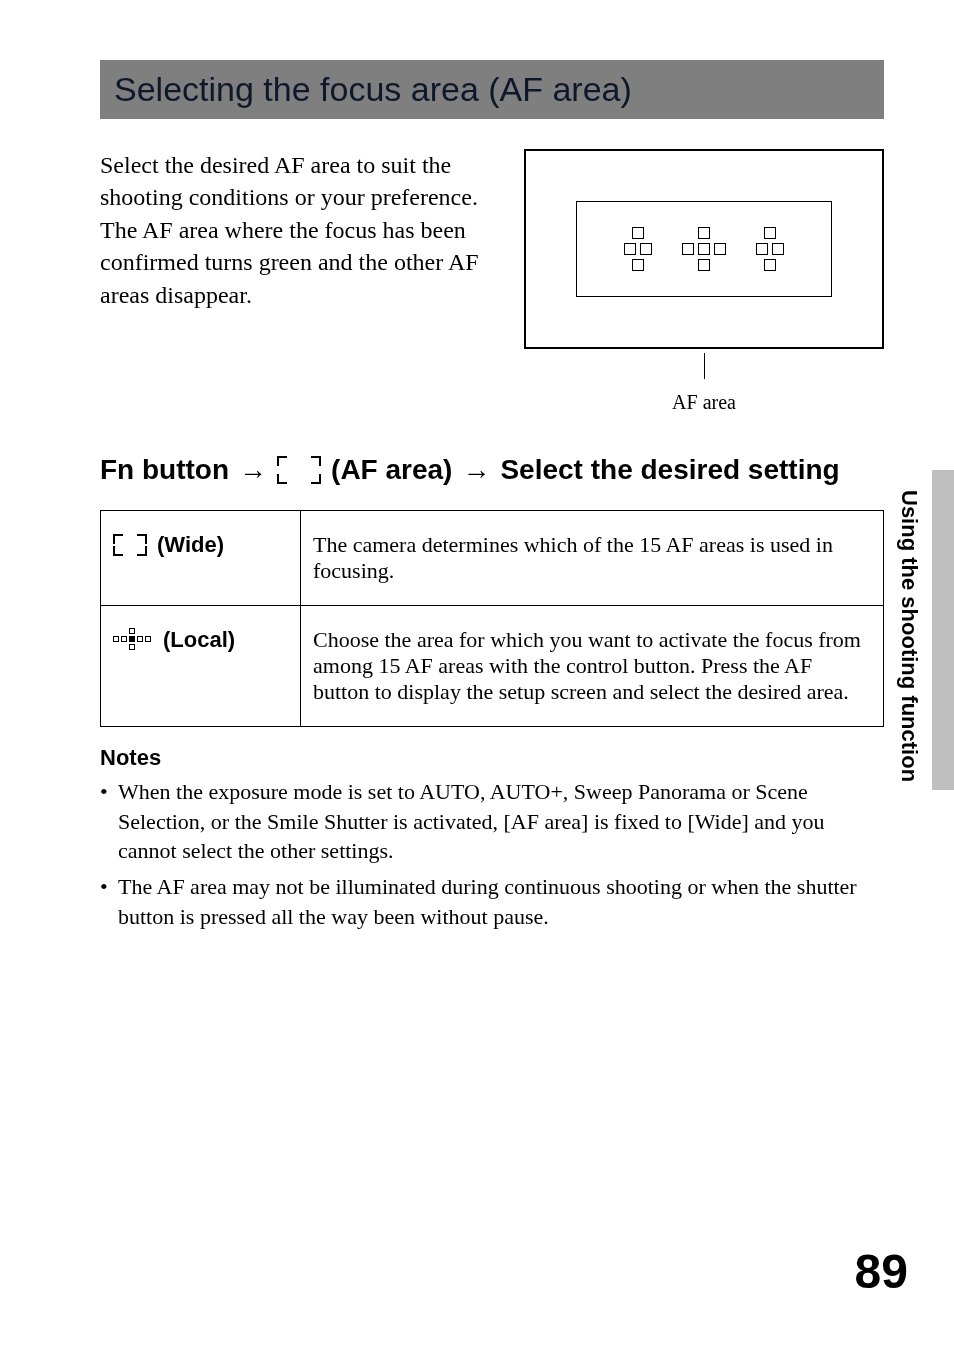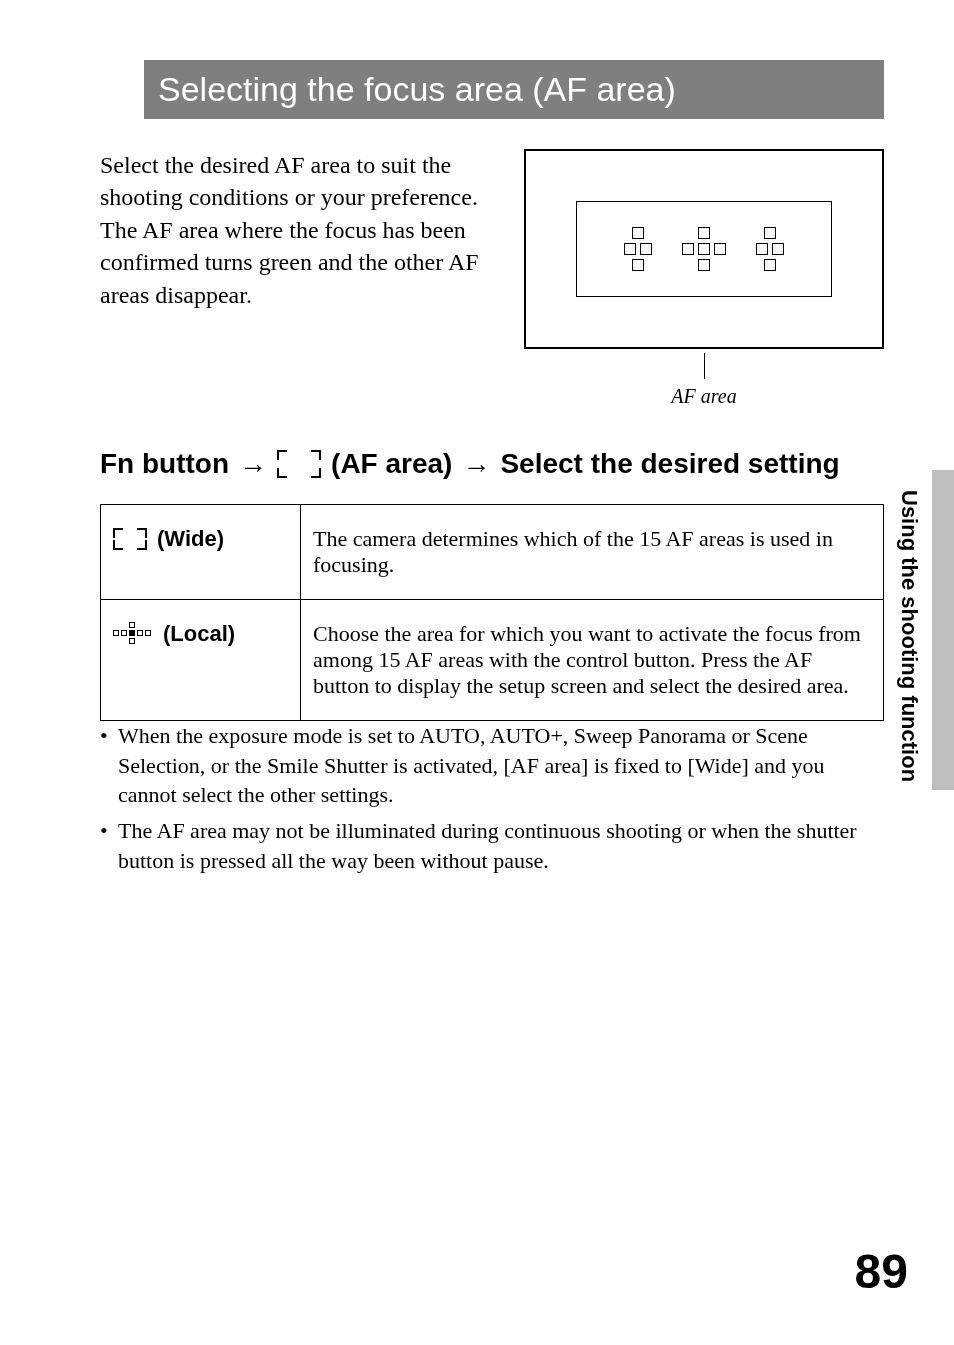--- a/index.html
+++ b/index.html
@@ -1,29 +1,29 @@
 <!DOCTYPE html>
 <html><head>
 <meta charset="utf-8">
 <style>
   * { box-sizing: border-box; margin: 0; padding: 0; }
   html, body { width: 954px; height: 1345px; background: #fff; font-family: "Times New Roman", Times, serif; color: #000; }
   .page { position: relative; width: 954px; height: 1345px; padding: 60px 70px 60px 100px; }
-  .title-bar { background: #7f7f7f; color: #ffffff; font-family: Arial, Helvetica, sans-serif; font-size: 34px; padding: 10px 14px; margin-bottom: 30px; margin-left: 44px; }
+  .title-bar { background: #7f7f7f; color: #0f172a; font-family: Arial, Helvetica, sans-serif; font-size: 34px; padding: 10px 14px; margin-bottom: 30px; }
   .intro-row { display: flex; align-items: flex-start; gap: 20px; margin-bottom: 40px; }
   .intro-text { flex: 1; font-size: 24px; line-height: 1.35; }
   .diagram-wrap { width: 360px; display: flex; flex-direction: column; align-items: center; }
   .diagram-outer { width: 360px; height: 200px; border: 2px solid #000; position: relative; }
   .diagram-inner { position: absolute; left: 50px; top: 50px; right: 50px; bottom: 50px; border: 1px solid #000; }
   .af-boxes { position: absolute; left: 0; right: 0; top: 50%; transform: translateY(-50%); display: flex; justify-content: center; gap: 30px; align-items: center; }
   .cluster { display: flex; flex-direction: column; align-items: center; gap: 4px; }
   .row-boxes { display: flex; gap: 4px; }
   .sq { width: 12px; height: 12px; border: 1px solid #000; }
   .caption-line { width: 1px; height: 26px; background: #000; margin-top: 4px; }
-  .diagram-caption { font-size: 20px; margin-top: 6px; font-style: italic; }
+  .diagram-caption { font-size: 20px; margin-top: 12px; }
   .section-path { font-family: Arial, Helvetica, sans-serif; font-weight: bold; font-size: 28px; display: flex; align-items: center; flex-wrap: wrap; gap: 10px; margin: 40px 0 24px 0; text-align: right; }
   .arrow { font-family: Arial, sans-serif; font-weight: normal; }
   .corner-icon { position: relative; width: 44px; height: 28px; display: inline-block; }
   .corner-icon span { position: absolute; width: 10px; height: 10px; border: 2px solid #000; }
   .corner-icon .tl { top: 0; left: 0; border-right: none; border-bottom: none; }
   .corner-icon .tr { top: 0; right: 0; border-left: none; border-bottom: none; }
   .corner-icon .bl { bottom: 0; left: 0; border-right: none; border-top: none; }
   .corner-icon .br { bottom: 0; right: 0; border-left: none; border-top: none; }
   table.options { width: 100%; border-collapse: collapse; font-size: 22px; }
   table.options td { border: 1px solid #000; padding: 21px 12px; vertical-align: top; }
@@ -147,19 +147,20 @@
             <span class="box" style="left:32px;top:8px"></span>
           </span>
           <span>(Local)</span>
         </div>
       </td>
       <td>Choose the area for which you want to activate the focus from among 15 AF areas with the control button. Press the AF button to display the setup screen and select the desired area.</td>
     </tr>
   </tbody>
     </table>
 
+  <div class="notes-heading">Notes</div>
   <ul class="notes">
     <li>When the exposure mode is set to AUTO, AUTO+, Sweep Panorama or Scene Selection, or the Smile Shutter is activated, [AF area] is fixed to [Wide] and you cannot select the other settings.</li>
     <li>The AF area may not be illuminated during continuous shooting or when the shutter button is pressed all the way been without pause.</li>
   </ul>
 
   <div class="page-number">89</div>
 </div>
 
 </body></html>

